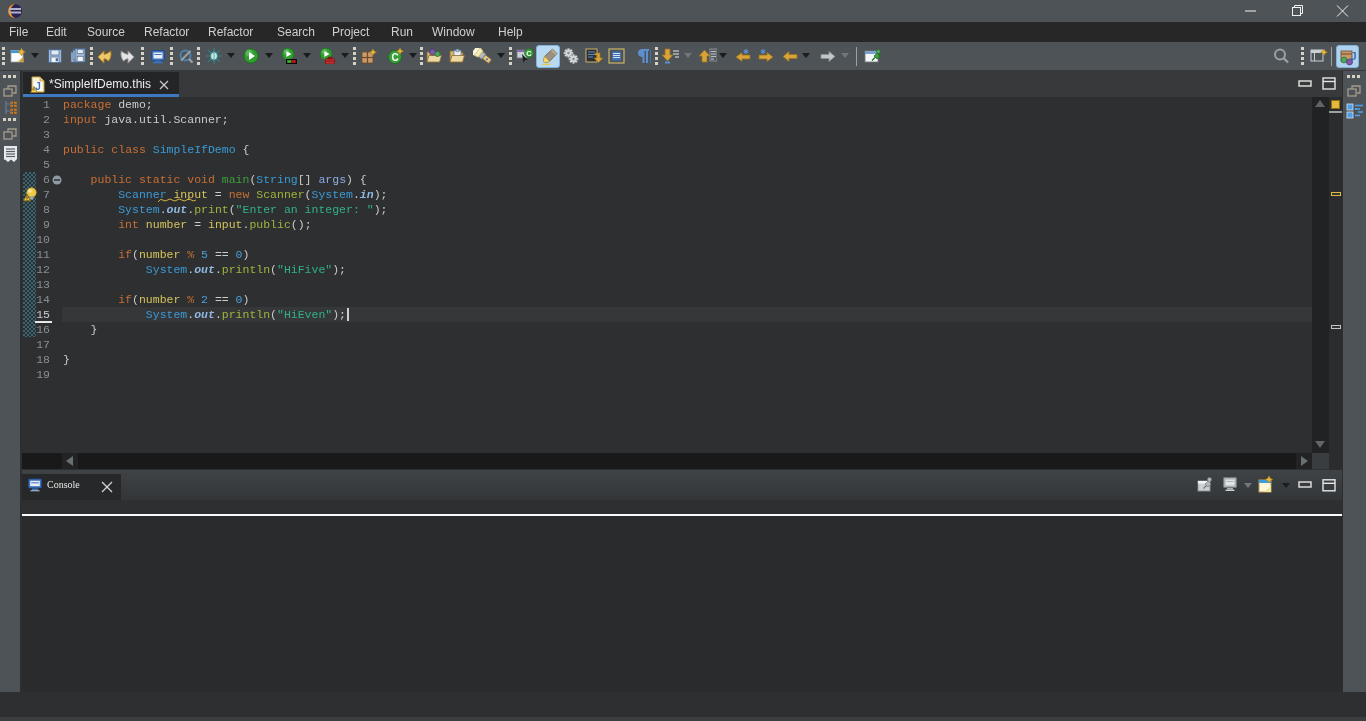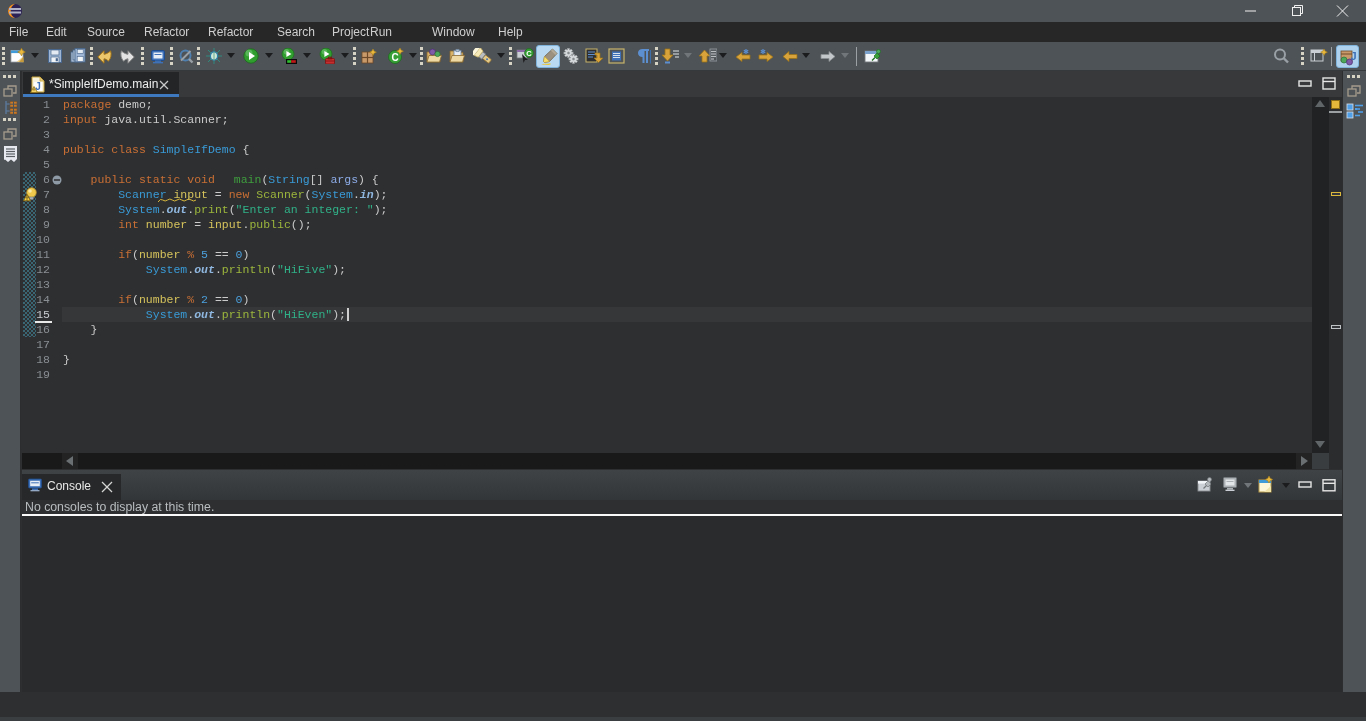--- a/index.html
+++ b/index.html
@@ -38,37 +38,37 @@
       font-family:"Liberation Mono",monospace; font-size:11.5px; line-height:15px; color:#8A8F94; white-space:pre; }
   #hatch { position:absolute; left:1px; top:75px; width:13px; height:165px;
       background-image:conic-gradient(#3A6572 25%, rgba(0,0,0,0) 0 50%, #3A6572 0 75%, rgba(0,0,0,0) 0);
       background-size:4px 4px; }
   #curline { position:absolute; left:40px; top:210px; width:1250px; height:15px; background:#353739; }
   #code { position:absolute; left:41px; top:0px; font-family:"Liberation Mono",monospace;
           font-size:11.5px; line-height:15px; color:#CBCBCB; white-space:pre; }
   .kw { color:#C96F34; }
   .cl { color:#399BD7; }
   .mi { color:#9CB63C; }
-  .md { color:#3F9E3E;margin-left:12px; }
+  .md { color:#3F9E3E; }
   .sf { color:#8FB7DF; font-style:italic; font-weight:bold; }
   .lv { color:#D6C35C; }
   .pa { color:#8CABE6; }
   .st { color:#30B187; }
   .nu { color:#4BA0DC; }
   .warnsq { }
   #num15line { position:absolute; left:13px; top:224px; width:17px; height:2px; background:#E8E8E8; }
   
   #vscroll { top:97px; left:1312px; width:17px; height:356px; background:#212224; }
   #overview { top:97px; left:1329px; width:13px; height:372px; background:#2B2C2E; }
   #hscroll { top:453px; left:22px; width:1290px; height:16px; background:#19191A; }
   
   #consheader { top:470px; left:22px; width:1320px; height:30px;
       background:linear-gradient(#404345,#333638); }
   #constab { position:absolute; left:0px; top:4px; width:99px; height:26px; background:#272829; }
-  #constab .tname { position:absolute; left:25px; top:5px; font-size:12px; color:#E8E8E8; }
+  #constab .tname { position:absolute; left:25px; top:5px; font-size:10px; color:#E8E8E8;font-family:Liberation Serif, serif; }
   #noconsole { top:500px; left:22px; width:1320px; height:14px; background:#2E2F31;
       font-size:12.3px; color:#B9BDBF; padding-left:3px; }
   #whiteline { top:514px; left:22px; width:1320px; height:2px; background:#FAFAFA; }
   #consbody { top:516px; left:22px; width:1320px; height:176px; background:#2A2B2D; }
   
   #statusbar { top:692px; left:0; width:1366px; height:25px; background:#4E5357; }
   #statusstrip { top:717px; left:0; width:1366px; height:4px; background:#3A3E40; }
   .stsep { position:absolute; top:2px; width:1px; height:20px; background:#D8D8D8; }
   .sttext { position:absolute; top:5px; font-size:12px; color:#ECECEC; }
   .vgrip { position:absolute; top:5px; width:2px; height:14px;
@@ -98,21 +98,21 @@
   </div>
 
   <div id="menubar" class="abs">
     <div class="menu-item" style="left:9px">File</div>
     <div class="menu-item" style="left:46px">Edit</div>
     <div class="menu-item" style="left:87px">Source</div>
     <div class="menu-item" style="left:144px">Refactor</div>
     <div class="menu-item" style="left:208px">Refactor</div>
     <div class="menu-item" style="left:277px">Search</div>
     <div class="menu-item" style="left:332px">Project</div>
-    <div class="menu-item" style="left:370px">Run</div>
+    <div class="menu-item" style="left:391px">Run</div>
     <div class="menu-item" style="left:432px">Window</div>
     <div class="menu-item" style="left:498px">Help</div>
   </div>
 
   <div id="toolbar" class="abs">
     <div class="grip" style="left:2px"></div>
 
     <svg class="tbicon" style="left:10px" viewBox="0 0 16 16">
       <rect x="1" y="2.5" width="12" height="11.5" fill="#FDFDFD" stroke="#9AA1A6" stroke-width="0.8"></rect>
       <rect x="1" y="2.5" width="12" height="2.6" fill="#3E9AD8"></rect>
@@ -455,21 +455,21 @@
           <line x1="12" y1="9" x2="17" y2="9"></line>
           <line x1="9" y1="12.5" x2="14" y2="12.5"></line>
         </g>
       <rect x="9" y="5" width="2" height="2" fill="#4E9EE8"></rect>
     </svg>
   </div>
 
   <div id="tabrow" class="abs">
     <div id="etab">
       <div class="underline"></div>
-      <div class="tname">*SimpleIfDemo.main</div>
+      <div class="tname">*SimpleIfDemo.this</div>
       <svg class="abs" style="left:7px;top:4px" width="16" height="18" viewBox="0 0 16 18">
         <path d="M2 1 L10 1 L14 5 L14 16 L2 16 Z" fill="#F7F2DC" stroke="#C9A43A" stroke-width="1"></path>
         <path d="M10 1 L10 5 L14 5 Z" fill="#E3CE8C" stroke="#C9A43A" stroke-width="0.8"></path>
         <rect x="4" y="6" width="8" height="9" fill="#FDFDFB"></rect>
         <text x="8" y="14" font-family="Liberation Sans" font-size="10" font-weight="bold" fill="#3E71B8" text-anchor="middle">J</text>
         <path d="M0.5 16.5 L4 10.5 L7.5 16.5 Z" fill="#F2D063" stroke="#8A6D14" stroke-width="0.8"></path>
         <line x1="4" y1="12.5" x2="4" y2="14.5" stroke="#6B5510" stroke-width="1"></line>
       </svg>
       <svg class="abs" style="left:136px;top:8px" width="10" height="10" viewBox="0 0 10 10">
         <g stroke="#C8C8C8" stroke-width="1.2">
@@ -621,18 +621,17 @@
     </svg>
     <div class="ddarrow" style="left:1260px;top:13px"></div>
     <svg class="abs" style="left:1276px;top:9px" width="40" height="14" viewBox="0 0 40 14">
       <g stroke="#E6E6E6" stroke-width="1.4" fill="none">
         <rect x="1" y="3" width="12" height="5"></rect>
         <rect x="25" y="0.8" width="12" height="11"></rect>
           <line x1="25" y1="4.3" x2="37" y2="4.3"></line>
       </g>
     </svg>
   </div>
-  <div id="noconsole" class="abs">No consoles to display at this time.</div>
   <div id="whiteline" class="abs"></div>
   <div id="consbody" class="abs"></div>
 
   <div id="statusstrip" class="abs"></div>
 </div>
 
 </body></html>

